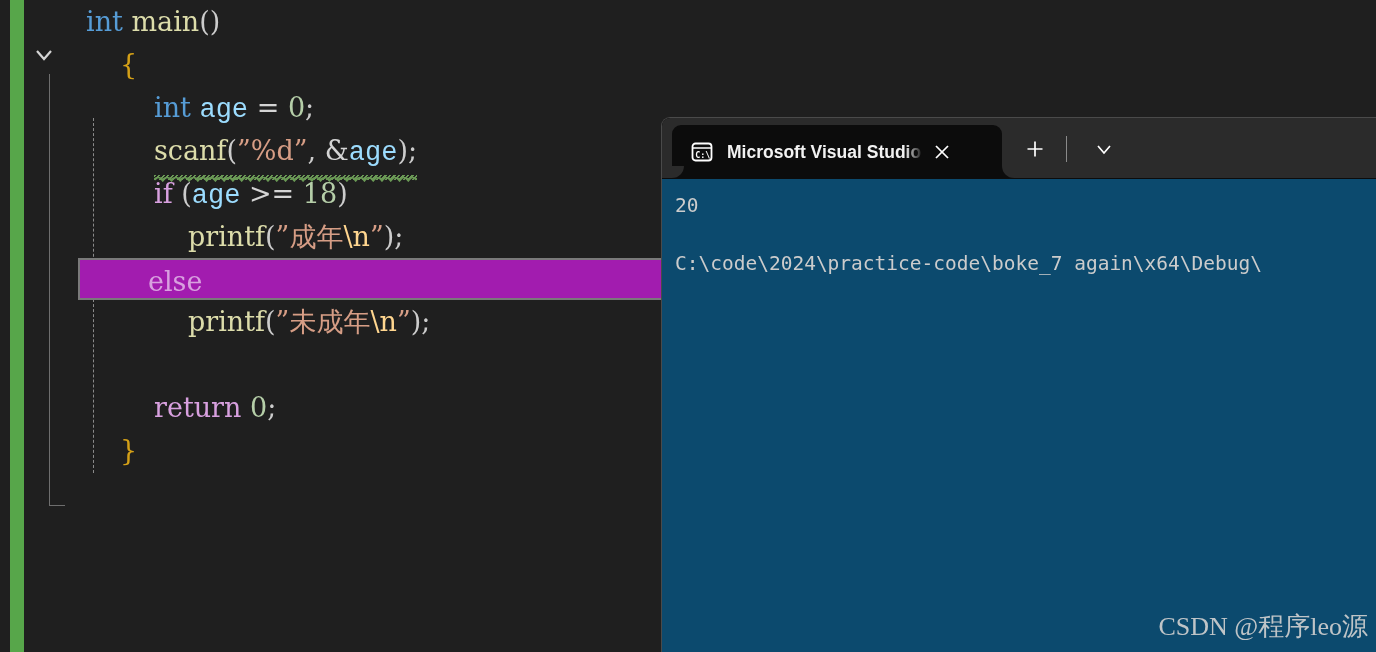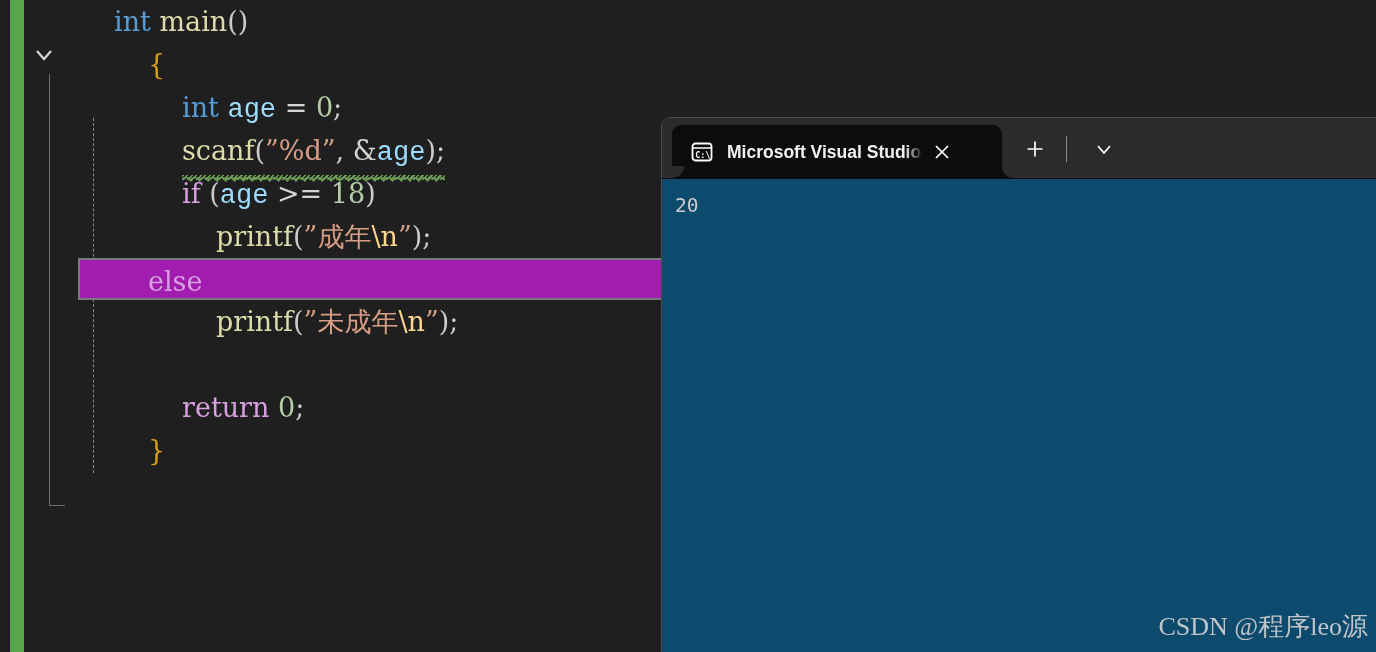--- a/index.html
+++ b/index.html
@@ -63,21 +63,21 @@
     left: 0; top: 0;
     width: 1376px;
     font-family: "DejaVu Serif", "Liberation Serif", serif;
     font-size: 27px;
     line-height: 43px;
     white-space: pre;
   }
   .line {
     position: relative;
     height: 43px;
-    padding-left: 114px;
+    padding-left: 86px;
     box-sizing: border-box;
   }
   .line.current {
     border-top: 2px solid #7a7a7a;
     border-bottom: 2px solid #7a7a7a;
     border-left: 2px solid #7a7a7a;
     background: #a21caf;
     height: 42px;
     margin-left: 78px;
     padding-left: 0;
@@ -290,16 +290,16 @@
       </svg>
     </div>
     <div id="tab-divider"></div>
     <div id="tab-chevron">
       <svg width="20" height="20" viewBox="0 0 20 20">
         <polyline points="4,7 10,14 16,7" fill="none" stroke="#ffffff" stroke-width="1.7"></polyline>
       </svg>
     </div>
   </div>
 
-  <div id="console-body"><div class="cline">20</div><div class="cline"></div></div>
+  <div id="console-body"><div class="cline">20</div><div class="cline"></div><div class="cline">C:\code\2024\practice-code\boke_7 again\x64\Debug\</div></div>
 </div>
 
 <div id="watermark">CSDN @程序leo源</div>
 
 </body></html>

